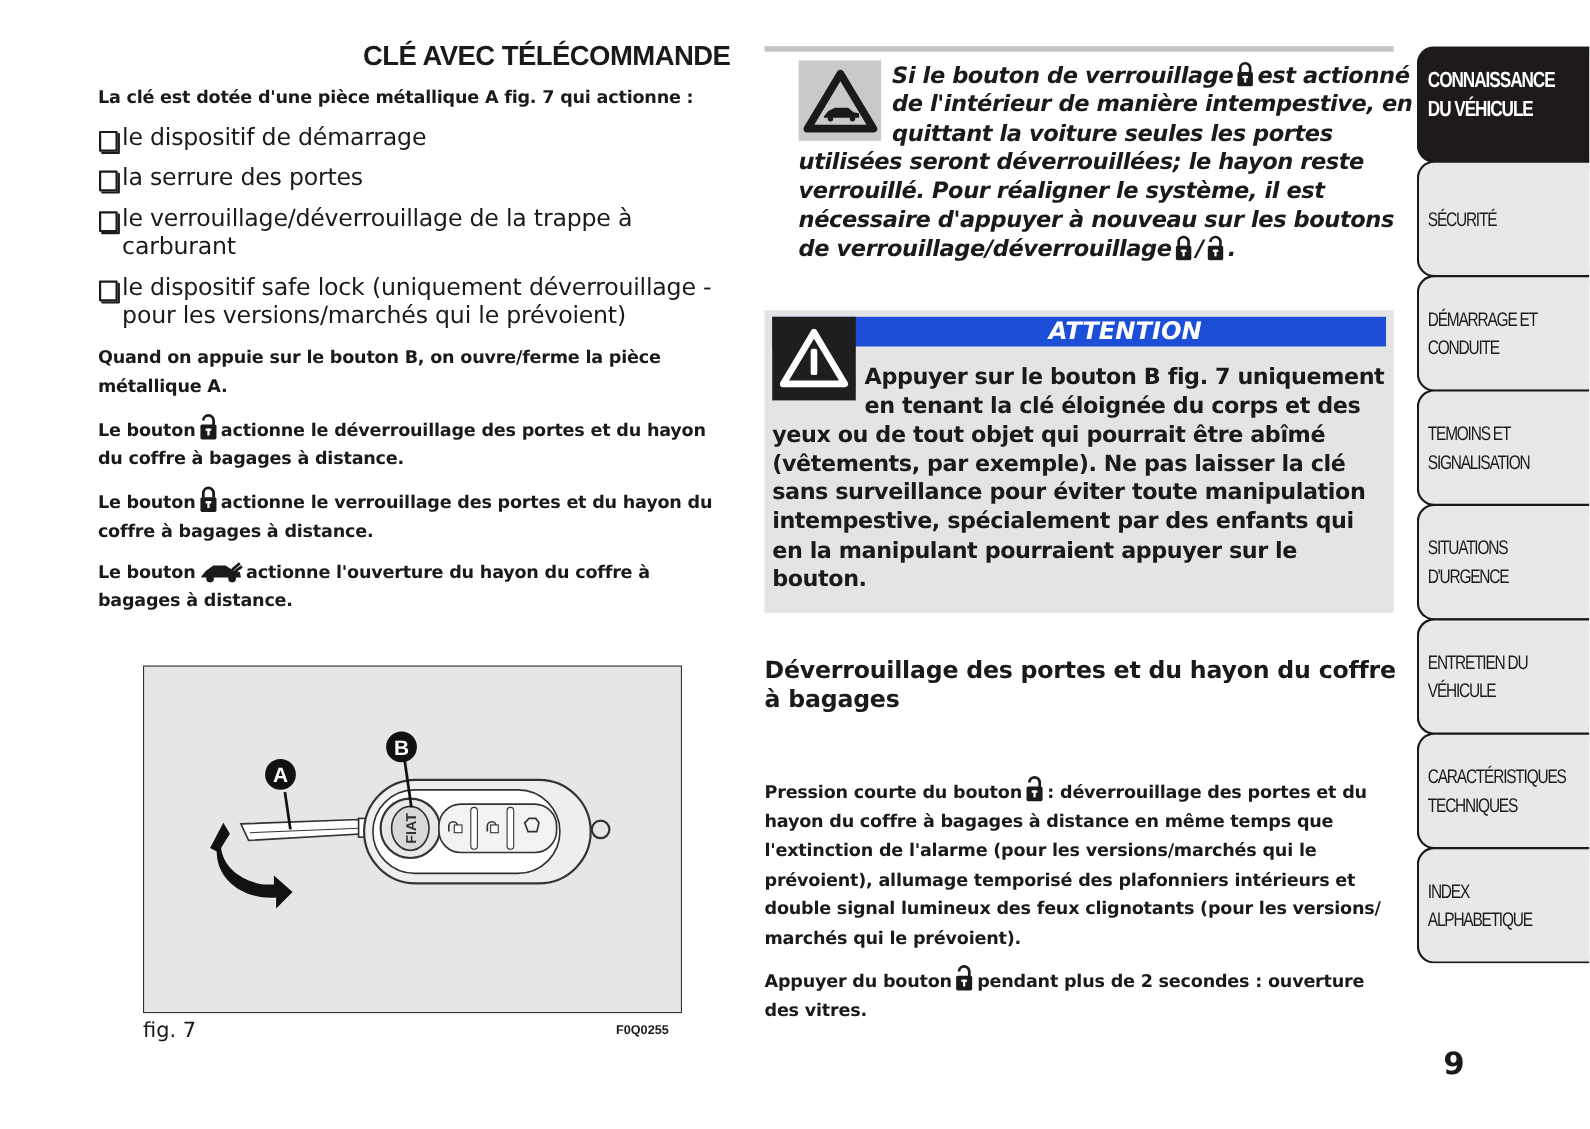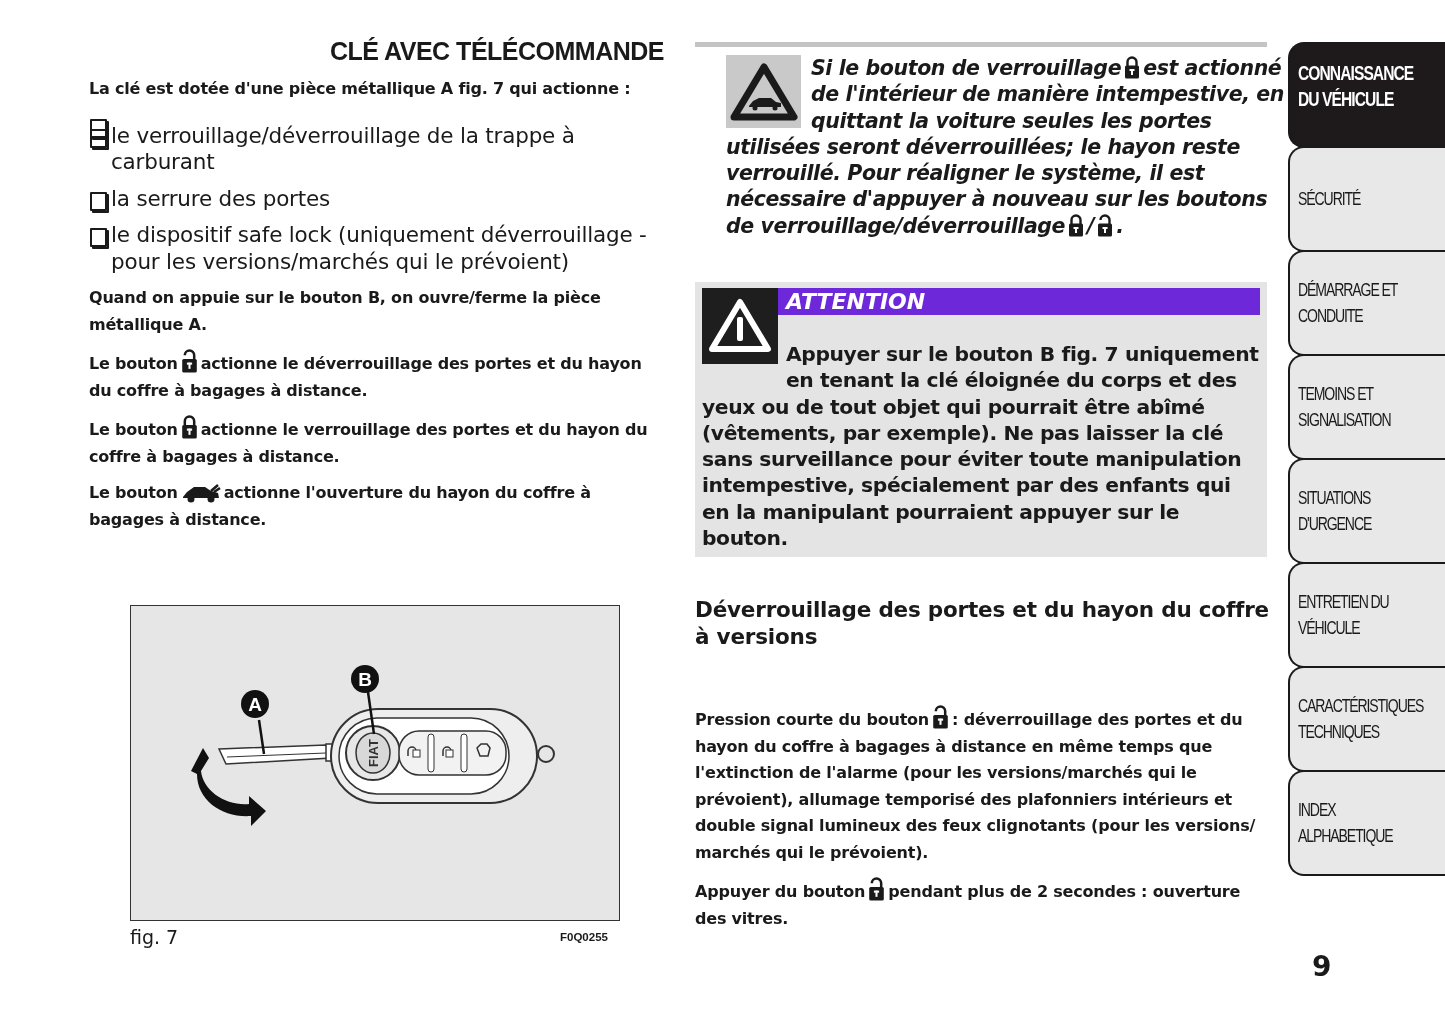--- a/index.html
+++ b/index.html
@@ -21,21 +21,21 @@
   .fig-code { position: absolute; left: 560px; top: 931px; font-size: 11.5px; font-weight: bold; font-family: "Liberation Sans", sans-serif; }
 
   
   .topline { position: absolute; left: 695px; top: 42px; width: 572px; height: 5px; background: #c4c4c4; }
   .note-block { position: absolute; left: 726px; top: 55px; width: 575px; }
   .note-icon { float: left; width: 75px; height: 73px; background: #c9c9c9; margin-right: 10px; margin-bottom: 2px; display: flex; align-items: center; justify-content: center; }
   .note-text { font-family: "DejaVu Sans", sans-serif; font-style: italic; font-weight: bold; font-size: 20.5px; line-height: 26.3px; letter-spacing: -0.4px; }
 
   .attention { position: absolute; left: 695px; top: 282px; width: 572px; height: 275px; background: #e4e4e4; padding: 6px 7px; }
   .att-icon { float: left; width: 76px; height: 76px; background: #1e1e1e; margin-right: 8px; margin-bottom: 4px; display:flex; align-items:center; justify-content:center; }
-  .att-bar { height: 27px; background: #6d28d9; color: #fff; font-style: italic; font-weight: bold; font-size: 22px; line-height: 27px; margin-bottom: 26px; font-family: "DejaVu Sans", sans-serif; letter-spacing: 0px; }
+  .att-bar { height: 27px; background: #1d4ed8; color: #fff; font-style: italic; font-weight: bold; font-size: 22px; line-height: 27px; text-align: center; margin-bottom: 14px; font-family: "DejaVu Sans", sans-serif; letter-spacing: 0px; }
   .att-text { font-weight: bold; font-size: 20.3px; line-height: 26.3px; letter-spacing: -0.4px; }
 
   .sub-title { position: absolute; left: 695px; top: 596px; width: 575px; font-weight: bold; font-size: 21.5px; line-height: 27px; letter-spacing: -0.2px; }
   .right-body { position: absolute; left: 695px; top: 704px; width: 575px; }
   .right-body .para { margin-bottom: 10px; }
 
   
   .tabs { position: absolute; left: 1288px; top: 42px; width: 157px; }
   .tab { position: relative; height: 106px; margin-top: -2px; border: 2px solid #1a1a1a; border-right: none; border-radius: 16px 0 0 16px; background: #e8e8e8; padding: 0 0 0 8px; display: flex; align-items: center; }
   .tab:first-child { margin-top: 0; }
@@ -69,28 +69,29 @@
     </symbol>
   </defs>
 </svg>
 
 <div class="left-col">
   <h1 class="section-title">CLÉ AVEC TÉLÉCOMMANDE</h1>
   <p class="para">La clé est dotée d'une pièce métallique A fig. 7 qui actionne :</p>
 
   <div class="bullet">
     <span class="box"></span>
+    <span>le dispositif de démarrage</span>
+  </div>
+  <div class="bullet">
+    <span class="box"></span>
+    <span>la serrure des portes</span>
   </div>
   <div class="bullet">
     <span class="box"></span>
     <span><span>le verrouillage/déverrouillage de la trappe à</span><br><span>carburant</span></span>
-  </div>
-  <div class="bullet">
-    <span class="box"></span>
-    <span>la serrure des portes</span>
   </div>
   <div class="bullet">
     <span class="box"></span>
     <span><span>le dispositif safe lock (uniquement déverrouillage -</span><br><span>pour les versions/marchés qui le prévoient)</span></span>
   </div>
 
   <p class="para">Quand on appuie sur le bouton B, on ouvre/ferme la pièce métallique A.</p>
 
   <p class="para">
     <span>Le bouton</span><svg class="inline-icon" width="17" height="25">
@@ -173,21 +174,21 @@
   <div class="att-icon">
     <svg width="66" height="60" viewBox="0 0 66 60">
       <path d="M33 6 L61 53 L5 53 Z" fill="none" stroke="#fff" stroke-width="6" stroke-linejoin="round"></path>
       <rect x="30" y="21" width="6" height="24" rx="2" fill="#fff"></rect>
     </svg>
   </div>
   <div class="att-bar">ATTENTION</div>
   <p class="att-text">Appuyer sur le bouton B fig. 7 uniquement en tenant la clé éloignée du corps et des yeux ou de tout objet qui pourrait être abîmé (vêtements, par exemple). Ne pas laisser la clé sans surveillance pour éviter toute manipulation intempestive, spécialement par des enfants qui en la manipulant pourraient appuyer sur le bouton.</p>
 </div>
 
-<h2 class="sub-title">Déverrouillage des portes et du hayon du coffre à versions</h2>
+<h2 class="sub-title">Déverrouillage des portes et du hayon du coffre à bagages</h2>
 <div class="right-body">
   <p class="para">
     <span>Pression courte du bouton</span><svg class="inline-icon" width="17" height="25">
         <use href="#lock-open"></use>
       </svg><span>: déverrouillage des portes et du hayon du coffre à bagages à distance en même temps que l'extinction de l'alarme (pour les versions/marchés qui le prévoient), allumage temporisé des plafonniers intérieurs et double signal lumineux des feux clignotants (pour les versions/ marchés qui le prévoient).</span>
   </p>
   <p class="para">
     <span>Appuyer du bouton</span><svg class="inline-icon" width="17" height="25">
         <use href="#lock-open"></use>
       </svg><span>pendant plus de 2 secondes : ouverture des vitres.</span>

